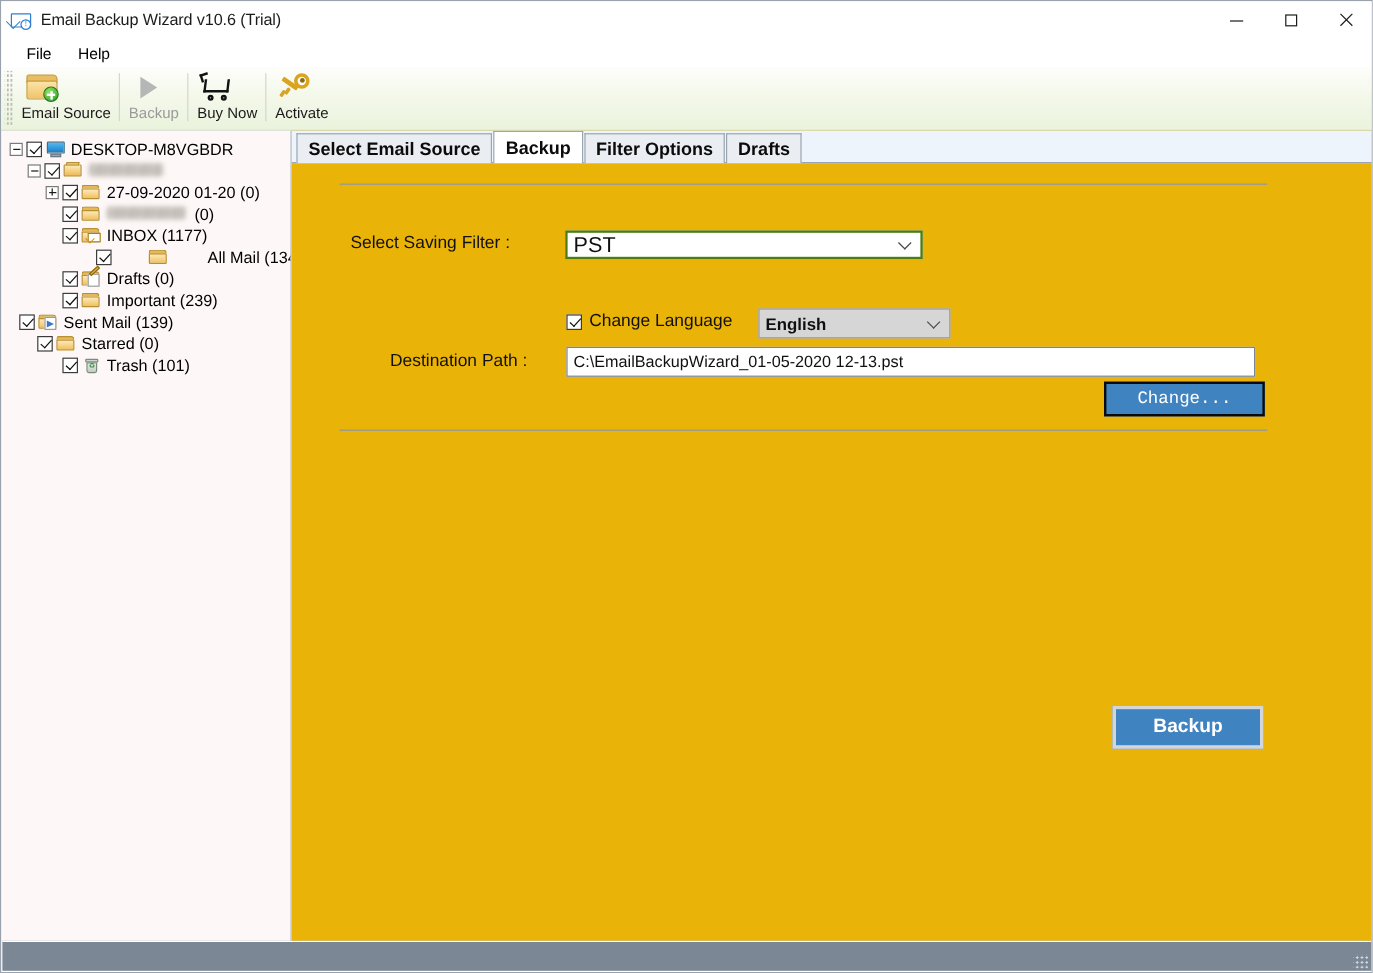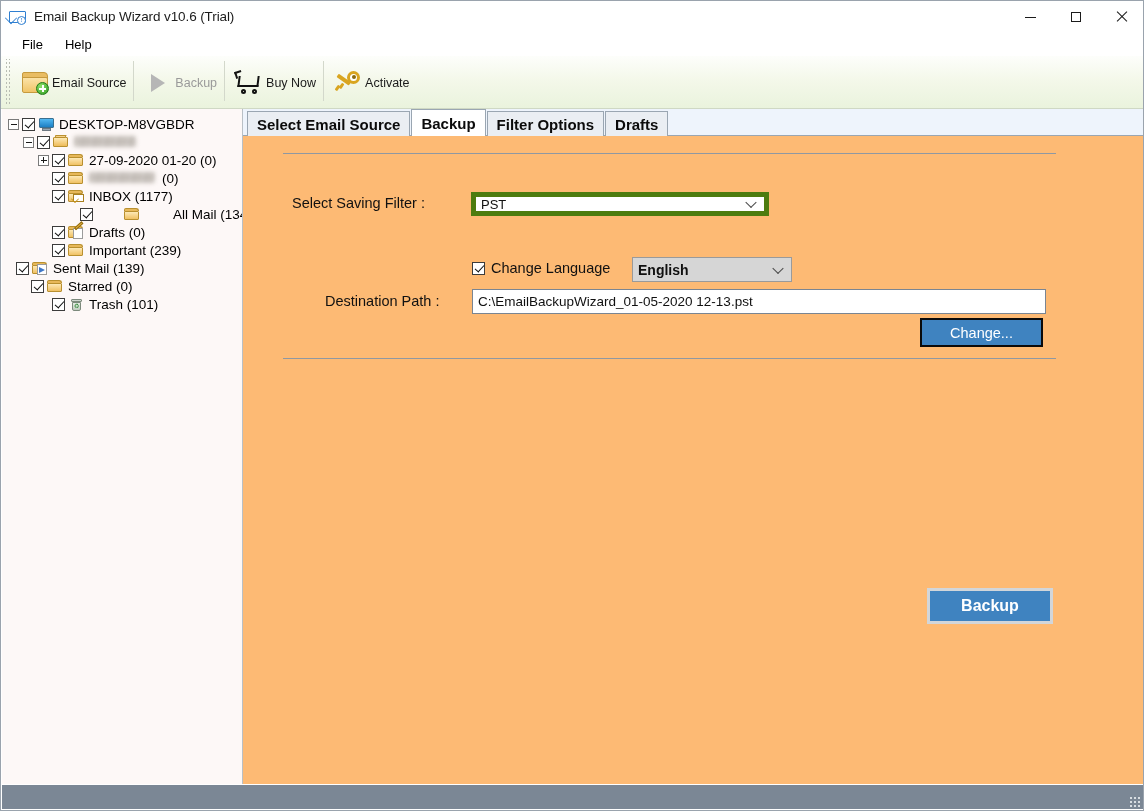--- a/index.html
+++ b/index.html
@@ -154,22 +154,22 @@
     background-size: 3px 4px;
     background-position: 1px 2px;
     flex: none;
   }
   .tb-btn {
     position: relative;
     height: 50px;
     min-width: 56px;
     padding: 3px 7px 0 7px;
     display: flex;
-    flex-direction: row;
-    align-items: center;
+    flex-direction: column;
+    align-items: flex-start;
     justify-content: flex-start;
     box-sizing: border-box;
   }
   .tb-sep {
     width: 1px;
     height: 40px;
     margin-top: 5px;
     background: #d3d8cb;
     flex: none;
   }
@@ -492,21 +492,21 @@
     position: relative;
     top: -1px;
   }
 
   
   .main {
     position: absolute;
     left: 242px; top: 108px;
     width: 901px;
     height: 676px;
-    background: #fdba74;
+    background: #eab308;
     box-sizing: border-box;
     overflow: hidden;
   }
   .tabstrip {
     position: absolute;
     left: 0; top: 0;
     width: 901px;
     height: 27px;
     background: #eef4fc;
     display: flex;
@@ -555,26 +555,26 @@
   }
   .lbl {
     position: absolute;
     font-size: 14.5px;
     color: #111111;
     white-space: nowrap;
   }
   .combo {
     position: absolute;
     background: #ffffff;
-    border: 5px solid #4d7c0f;
+    border: 2px solid #4d7c0f;
     box-sizing: border-box;
     display: flex;
     align-items: center;
     padding-left: 5px;
-    font-size: 13px;
+    font-size: 18px;
     color: #101010;
   }
   .combo .chev {
     position: absolute;
     right: 9px; top: 50%;
     width: 7px; height: 7px;
     border-right: 1.4px solid #4a4a4a;
     border-bottom: 1.4px solid #4a4a4a;
     transform: translateY(-70%) rotate(45deg);
   }
@@ -878,21 +878,21 @@
         <span>English</span>
         <span class="chev"></span>
       </div>
 
       <div class="lbl" style="left:82px; top:157px;">Destination Path :</div>
 
       <div class="textbox" style="left:229px; top:153px; width:574px; height:25px;">
         <span>C:\EmailBackupWizard_01-05-2020 12-13.pst</span>
       </div>
 
-      <div class="btn-blue focus" style="left:677px; top:182px; width:123px; height:29px;">
+      <div class="btn-blue focus" style="left:677px; top:182px; width:134px; height:29px;font-family:Liberation Mono, monospace;">
         <span>Change...</span>
       </div>
 
       <div class="rule" style="left:40px; top:222px; width:773px;"></div>
 
       <div class="btn-blue outline" style="left:684px; top:452px; width:126px; height:36px;">
         <span>Backup</span>
       </div>
 
     </div>

